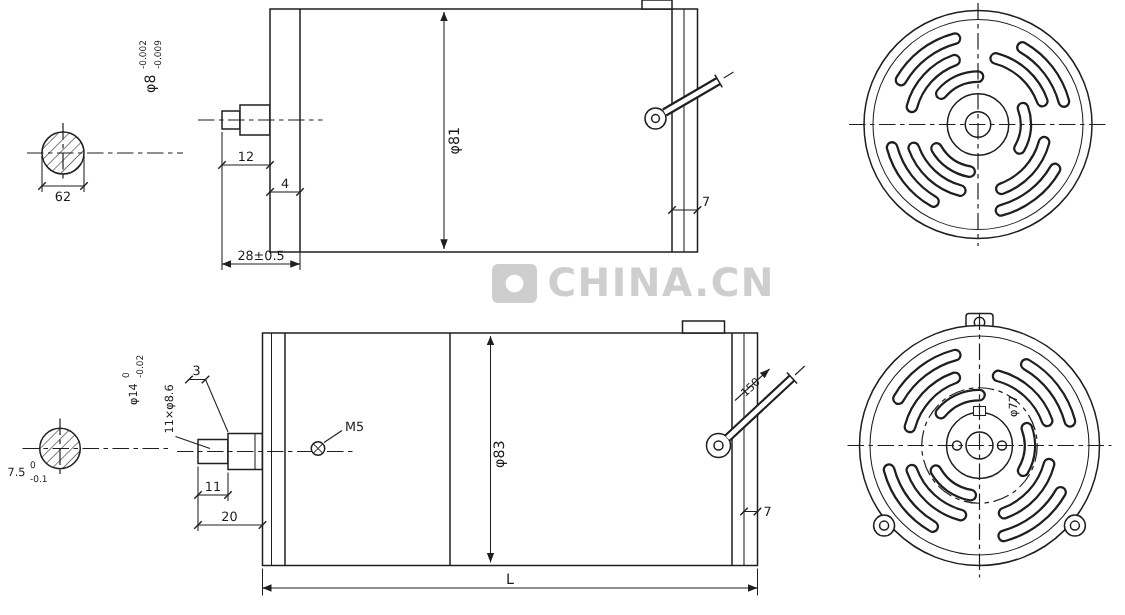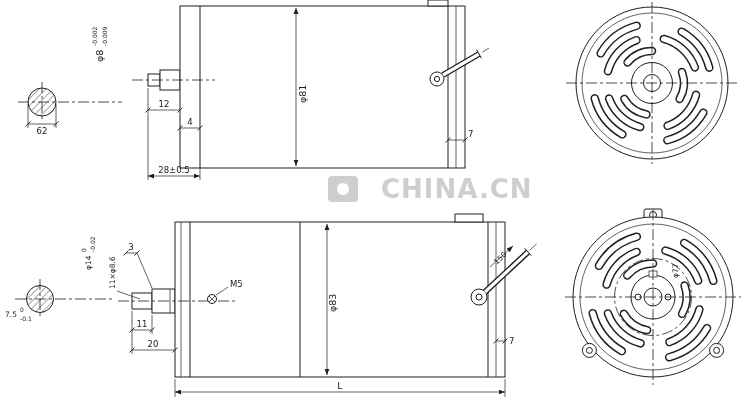--- a/index.html
+++ b/index.html
@@ -6,21 +6,21 @@
   body{width:750px;height:410px;position:relative;overflow:hidden;font-family:"DejaVu Sans",sans-serif}
   svg{position:absolute;left:0;top:0}
   svg text{font-family:"DejaVu Sans",sans-serif;fill:#1a1a1a;stroke:none}
   .lbl{font-size:8.5px}
   .md{font-size:9.5px}
   .sm{font-size:6px}
   .xs{font-size:7.5px}
   .cl{stroke-dasharray:11 3 3 3;stroke-width:.8}
   .thin{stroke-width:.7}
   .tick{stroke-width:.9}
-  .watermark{position:absolute;left:328px;top:174px;display:flex;align-items:center;gap:23px;opacity:.8;z-index:5}
+  .watermark{position:absolute;left:328px;top:174px;display:flex;align-items:center;gap:7px;opacity:.8;z-index:5}
   .wm-logo{width:30px;height:26px;background:#c2c2c2;border-radius:4px;position:relative}
   .wm-logo::after{content:"";position:absolute;left:9px;top:7px;width:12px;height:12px;border-radius:50%;background:#fff}
   .wm-text{color:#c2c2c2;font-weight:bold;font-size:26px;letter-spacing:1px}
 </style>
 </head>
 <body>
 
 <svg width="750" height="410" viewBox="0 0 750 410">
   <defs>
     <marker id="aE" markerWidth="7" markerHeight="6" refX="6.5" refY="2.5" orient="auto" markerUnits="userSpaceOnUse">

